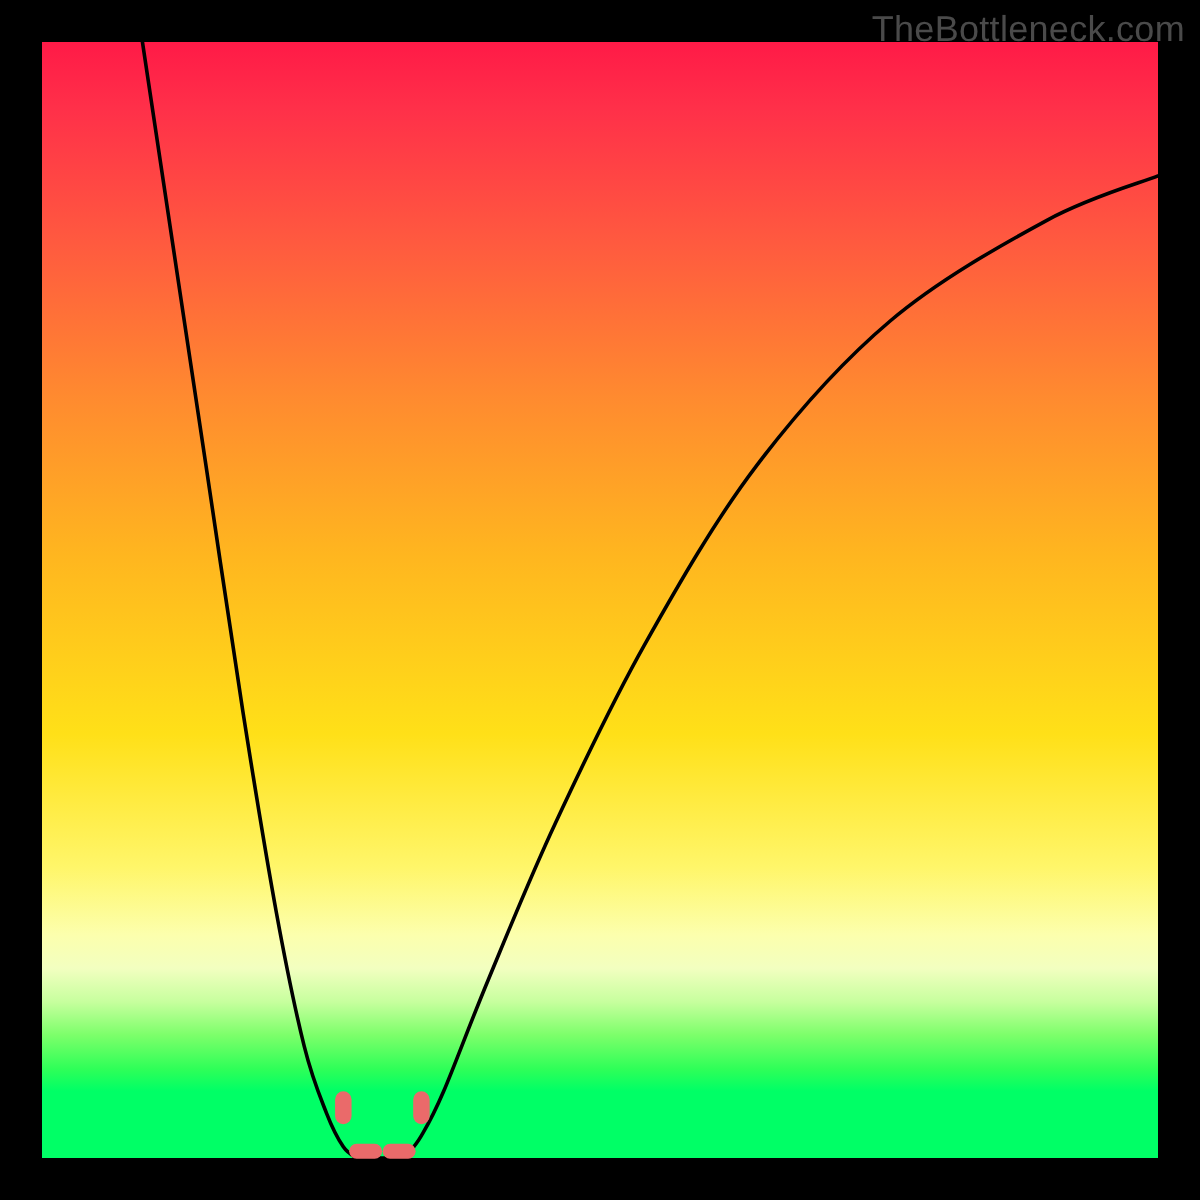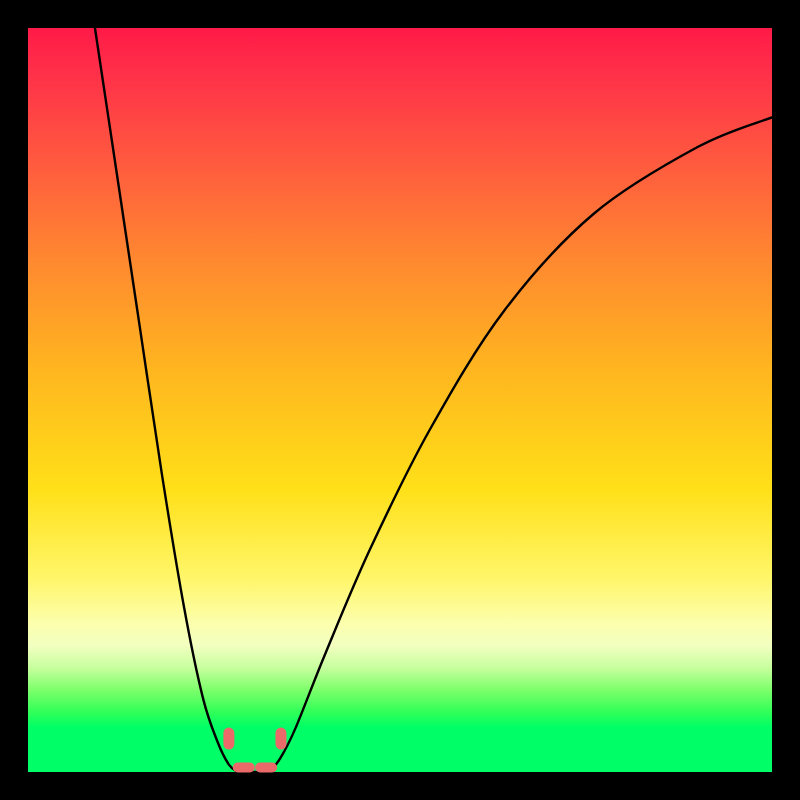--- a/index.html
+++ b/index.html
@@ -82,13 +82,14 @@
       <path id="right-branch" class="curve" d="M 241.8 744 C 243.66000000000003 741.52 248.62 736.56 252.96 729.12 C 257.3 721.6800000000001 260.4 716.72 267.84 699.36 C 275.28 682 285.20000000000005 654.72 297.6 624.96 C 310 595.2 324.88 558 342.24 520.8 C 359.6 483.59999999999997 379.44000000000005 441.44 401.76000000000005 401.76 C 424.08000000000004 362.08 448.88 318.68 476.16 282.72 C 503.44000000000005 246.76000000000002 533.2 213.28 565.44 186 C 597.6800000000001 158.72 639.84 135.16000000000008 669.6 119.04000000000008 C 699.36 102.92000000000007 731.6 94.24 744 89.27999999999997"></path>
       <path id="floor-seg" class="curve" d="M 209.808 744 L 241.8 744"></path>
       <g id="markers">
           <rect x="195.38000000000002" y="699.52" width="11" height="22" rx="5.5" class="blob"></rect>
           <rect x="247.46" y="699.52" width="11" height="22" rx="5.5" class="blob"></rect>
           <rect x="204.76" y="734.536" width="22" height="10" rx="5" class="blob"></rect>
           <rect x="227.08" y="734.536" width="22" height="10" rx="5" class="blob"></rect>
         </g>
     </svg>
   </div>
+  <div class="watermark">TheBottleneck.com</div>
 </div>
 
 </body></html>

